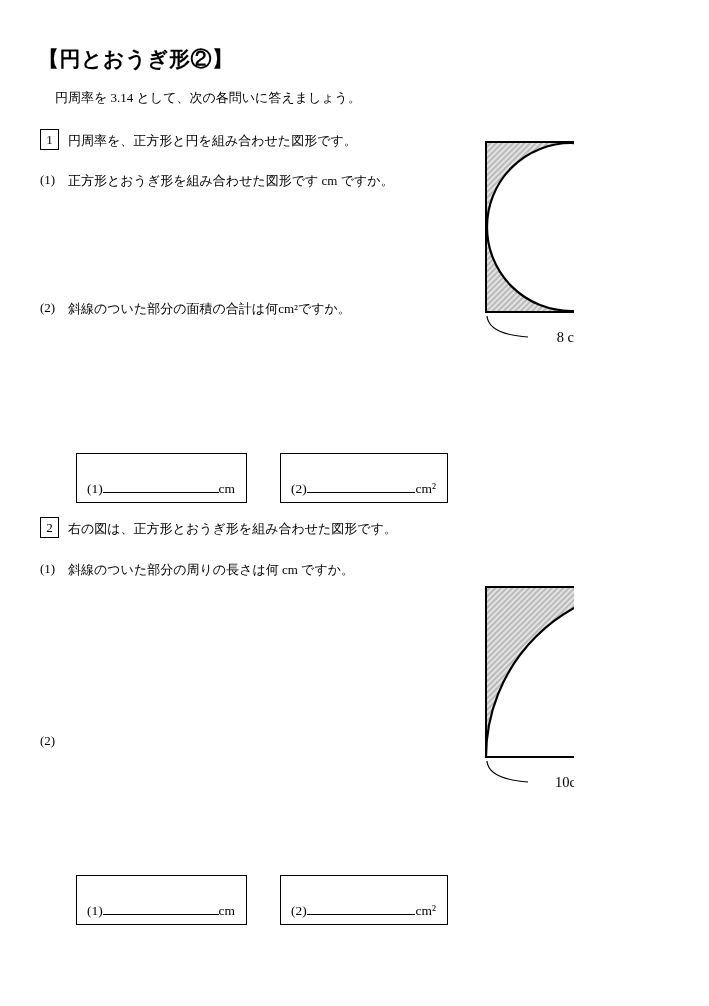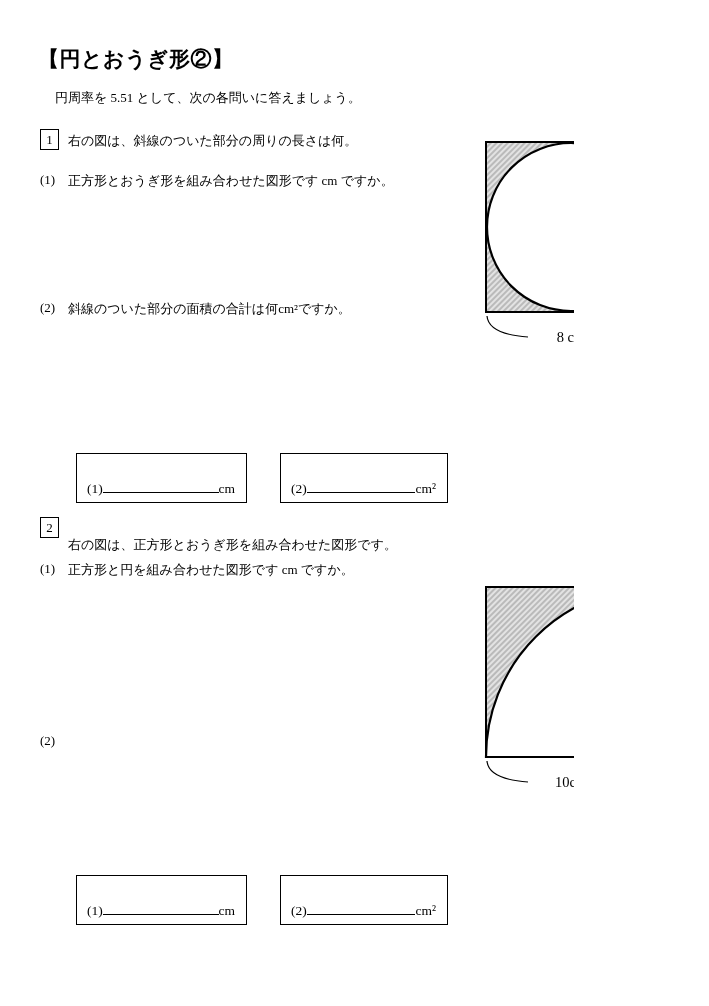--- a/index.html
+++ b/index.html
@@ -30,26 +30,26 @@
   .ansfill { flex:1; border-bottom:1.1px solid #000; height:1px; margin:0 0 2px 0; }
   .anslabel, .ansunit { flex:none; }
   svg text { font-family:"Liberation Serif","DejaVu Serif",serif; fill:#000; }
 </style>
 </head>
 <body>
 
 <div class="page">
 
   <div class="abs title" style="left:38px; top:45px;">【円とおうぎ形②】</div>
-  <div class="abs instruction" style="left:55px; top:89px;">円周率を 5.51 として、次の各問いに答えましょう。</div>
+  <div class="abs instruction" style="left:55px; top:89px;">円周率を 3.14 として、次の各問いに答えましょう。</div>
 
   <div class="abs pnum-box" style="left:40px; top:129px;">
     <span>1</span>
   </div>
-  <div class="abs stmt" style="left:68px; top:132px;">右の図は、斜線のついた部分の周りの長さは何。</div>
+  <div class="abs stmt" style="left:68px; top:132px;">円周率を、正方形と円を組み合わせた図形です。</div>
 
   <div class="abs qline" style="left:40px; top:172px;">
     <span class="qlabel">(1)</span>
     <span class="qtext">正方形とおうぎ形を組み合わせた図形です cm ですか。</span>
   </div>
 
   <div class="abs qline" style="left:40px; top:300px;">
     <span class="qlabel">(2)</span>
     <span class="qtext">斜線のついた部分の面積の合計は何cm²ですか。</span>
   </div>
@@ -79,25 +79,25 @@
     <div class="ansline">
       <span class="anslabel">(2)</span>
       <span class="ansfill"></span>
       <span class="ansunit">cm²</span>
     </div>
   </div>
 
   <div class="abs pnum-box" style="left:40px; top:517px;">
     <span>2</span>
   </div>
-  <div class="abs stmt" style="left:68px; top:520px;margin-top:16px;">右の図は、正方形とおうぎ形を組み合わせた図形です。</div>
+  <div class="abs stmt" style="left:68px; top:520px;">右の図は、正方形とおうぎ形を組み合わせた図形です。</div>
 
   <div class="abs qline" style="left:40px; top:561px;">
     <span class="qlabel">(1)</span>
-    <span class="qtext">正方形と円を組み合わせた図形です cm ですか。</span>
+    <span class="qtext">斜線のついた部分の周りの長さは何 cm ですか。</span>
   </div>
 
   <div class="abs qline" style="left:40px; top:733px;">
     <span class="qlabel">(2)</span>
   </div>
 
   <svg class="abs" style="left:478px; top:580px;" width="196" height="212" viewBox="0 0 196 212">
     <defs>
       <pattern id="hatch2" width="4" height="4" patternUnits="userSpaceOnUse" patternTransform="rotate(45)">
         <rect width="4" height="4" fill="#e3e3e3"></rect>

